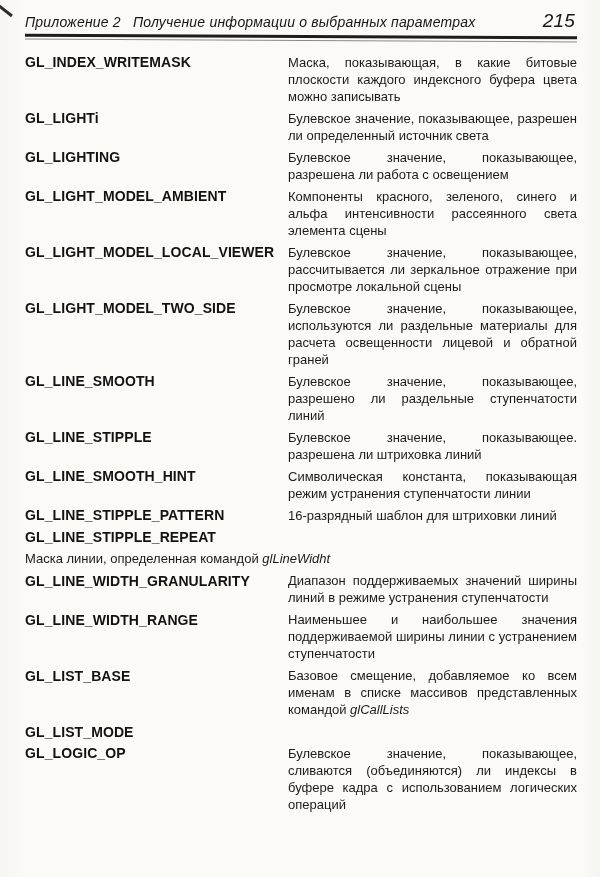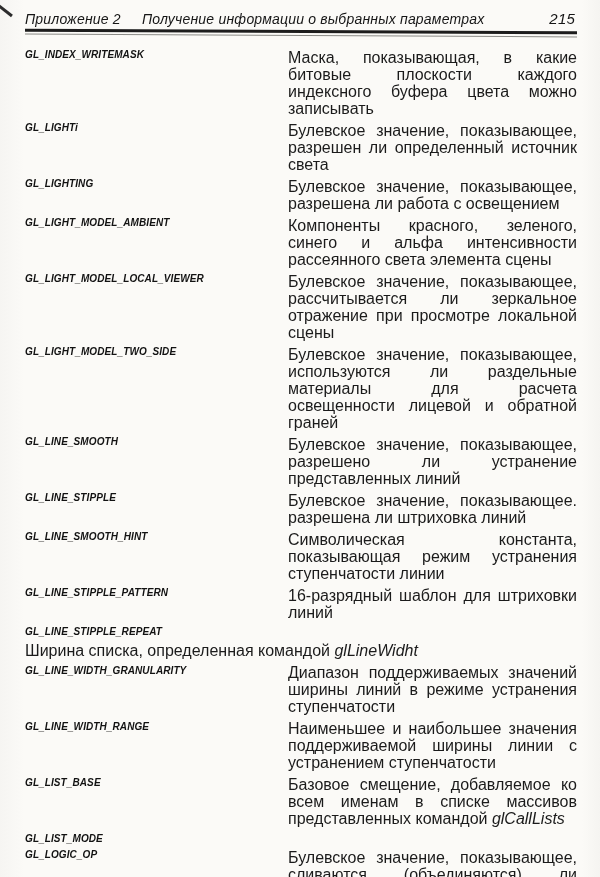--- a/index.html
+++ b/index.html
@@ -36,28 +36,28 @@
   .running-header {
     display: flex;
     align-items: baseline;
     font-style: italic;
     font-size: 14px;
     letter-spacing: 0.2px;
     padding-top: 2px;
   }
   .running-header .appendix {
     white-space: nowrap;
-    margin-right: 21px;
+    margin-right: 12px;
   }
   .running-header .chapter {
     white-space: nowrap;
     flex: 1;
   }
   .running-header .page-num {
-    font-size: 15px;
+    font-size: 19px;
     font-style: italic;
     margin-right: 2px;
   }
   .header-rule {
     margin-top: 3px;
     height: 2.5px;
     background: #1d1d1d;
     transform: rotate(0.25deg);
   }
   .header-rule-echo {
@@ -71,29 +71,28 @@
   }
   .row {
     display: flex;
     align-items: flex-start;
     margin-bottom: 5px;
   }
   .row .name {
     width: 263px;
     flex: 0 0 263px;
     font-weight: bold;
-    font-size: 10px;
+    font-size: 14px;
     letter-spacing: 0.1px;
     padding-top: 0.5px;
     color: #121212;
-    font-style: italic;
   }
   .row .desc {
     flex: 1;
-    font-size: 16px;
+    font-size: 13px;
     line-height: 17px;
     text-align: justify;
     color: #1b1b1b;
   }
   .row .desc em {
     font-style: italic;
   }
 </style>
 </head>
 <body>
@@ -136,21 +135,21 @@
       <div class="desc">Булевское значение, показывающее, рассчитывается ли зеркальное отражение при просмотре локальной сцены</div>
     </div>
 
     <div class="row">
       <div class="name">GL_LIGHT_MODEL_TWO_SIDE</div>
       <div class="desc">Булевское значение, показывающее, используются ли раздельные материалы для расчета освещенности лицевой и обратной граней</div>
     </div>
 
     <div class="row">
       <div class="name">GL_LINE_SMOOTH</div>
-      <div class="desc">Булевское значение, показывающее, разрешено ли устранение представленных линий</div>
+      <div class="desc">Булевское значение, показывающее, разрешено ли раздельные ступенчатости линий</div>
     </div>
 
     <div class="row">
       <div class="name">GL_LINE_STIPPLE</div>
       <div class="desc">Булевское значение, показывающее. разрешена ли штриховка линий</div>
     </div>
 
     <div class="row">
       <div class="name">GL_LINE_SMOOTH_HINT</div>
       <div class="desc">Символическая константа, показывающая режим устранения ступенчатости линии</div>
@@ -159,21 +158,21 @@
     <div class="row">
       <div class="name">GL_LINE_STIPPLE_PATTERN</div>
       <div class="desc">16-разрядный шаблон для штриховки линий</div>
     </div>
 
     <div class="row">
       <div class="name">GL_LINE_STIPPLE_REPEAT</div>
     </div>
 
     <div class="row">
-      <div class="desc"><span>Ширина списка, определенная командой </span><em>glLineWidht</em></div>
+      <div class="desc"><span>Маска линии, определенная командой </span><em>glLineWidht</em></div>
     </div>
 
     <div class="row">
       <div class="name">GL_LINE_WIDTH_GRANULARITY</div>
       <div class="desc">Диапазон поддерживаемых значений ширины линий в режиме устранения ступенчатости</div>
     </div>
 
     <div class="row">
       <div class="name">GL_LINE_WIDTH_RANGE</div>
       <div class="desc">Наименьшее и наибольшее значения поддерживаемой ширины линии с устранением ступенчатости</div>

